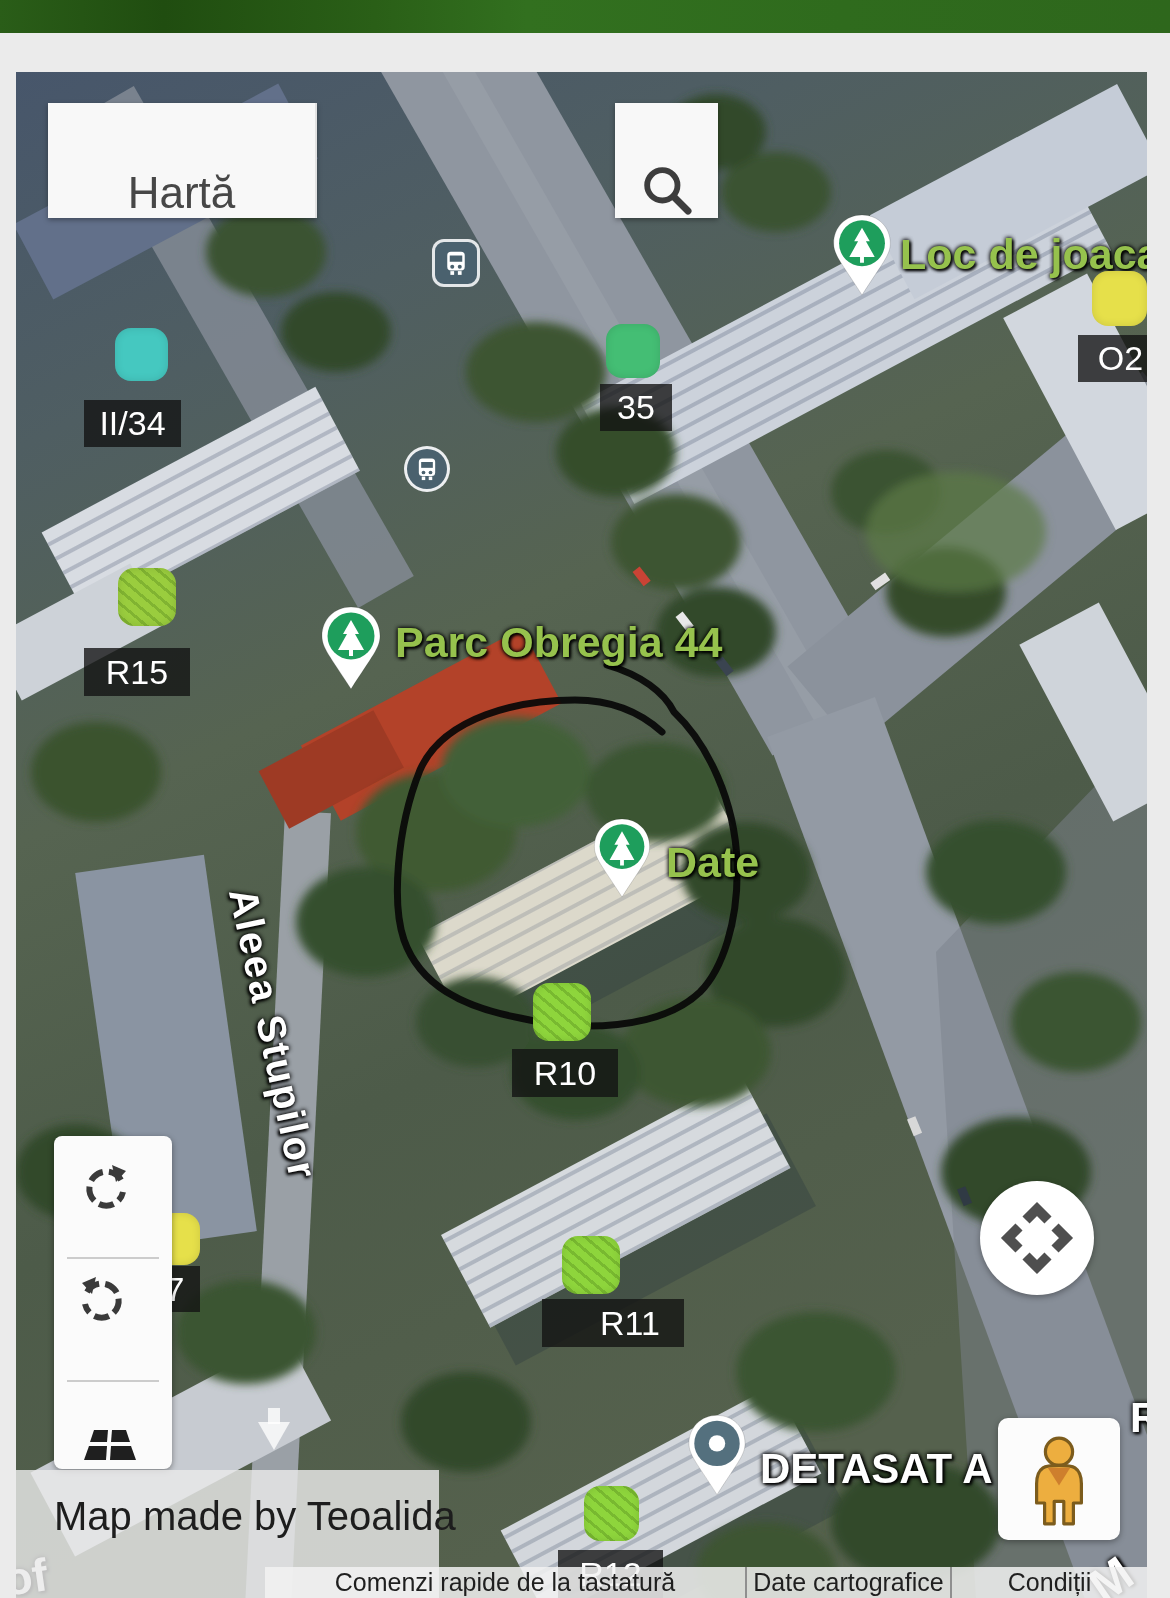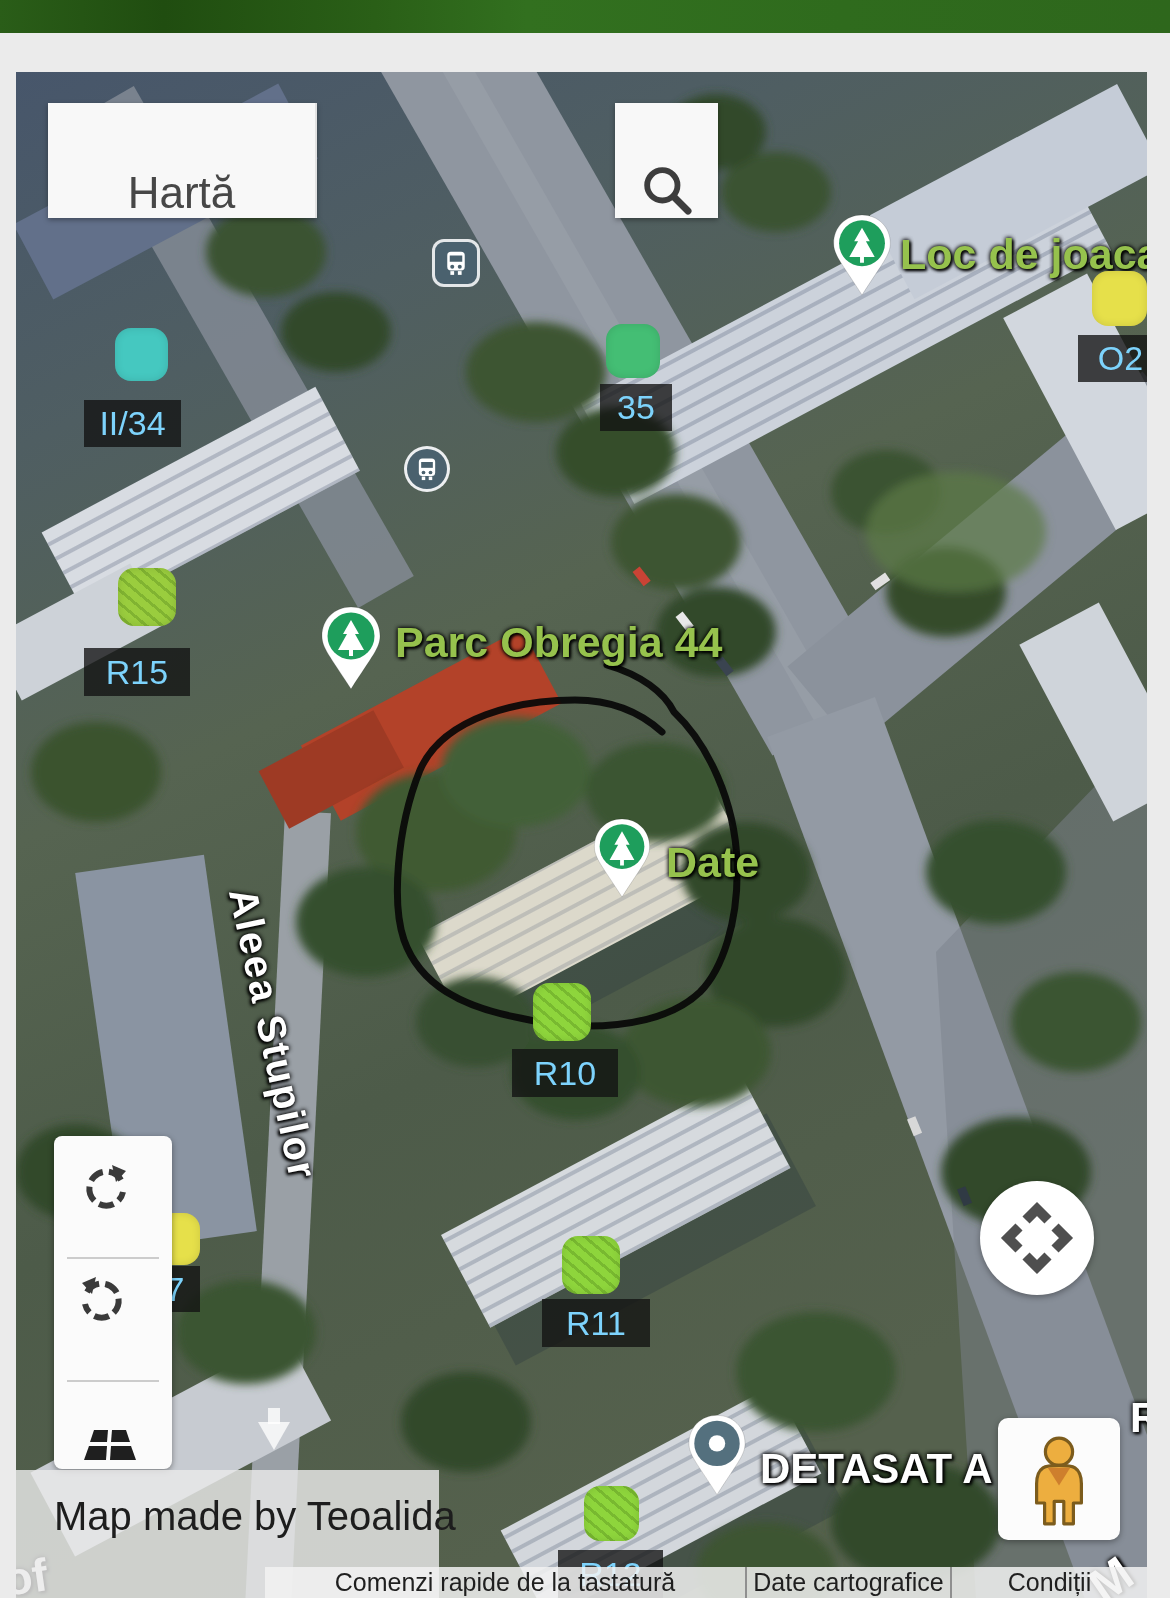--- a/index.html
+++ b/index.html
@@ -16,21 +16,21 @@
   #map{left:16px;top:72px;width:1131px;height:1526px;overflow:hidden;background:#55624e;}
   
   .tb-btn{background:#f8f8f8;display:flex;align-items:flex-end;justify-content:center;
     box-shadow:0 2px 5px rgba(0,0,0,0.35);}
   .tb-map{left:32px;top:31px;width:267px;height:115px;font-size:44px;color:#474747;border-right:2px solid #e2e2e2;}
   .tb-sat{left:302px;top:31px;width:294px;height:115px;font-size:44px;color:#0c0c0c;font-weight:bold;border-right:2px solid #e2e2e2;}
   .tb-search{left:599px;top:31px;width:103px;height:115px;}
   
   .sq{border-radius:16px;box-shadow:inset 0 0 8px rgba(0,0,0,0.12);z-index:10;}
   .sq.lime{background-image:repeating-linear-gradient(40deg,transparent 0 7px,rgba(70,120,20,.30) 7px 10px);}
-  .mlabel{background:rgba(18,18,18,0.78);color:#7dd3fc;font-size:34px;
+  .mlabel{background:rgba(18,18,18,0.78);color:#ffffff;font-size:34px;
     display:flex;align-items:center;justify-content:center;z-index:10;}
   
   .pin{z-index:10;}
   .poi-text{color:#96C24D;font-weight:600;white-space:nowrap;z-index:9;
     text-shadow:0 0 4px rgba(0,0,0,.9),0 0 4px rgba(0,0,0,.8),2px 2px 3px rgba(0,0,0,.9);}
   .map-white-text{color:#ffffff;font-weight:bold;white-space:nowrap;z-index:6;
     text-shadow:0 0 4px rgba(0,0,0,.95),0 0 5px rgba(0,0,0,.85),2px 2px 3px rgba(0,0,0,.9);}
   
   #left-panel{left:38px;top:1064px;width:118px;height:333px;background:#fbfbfb;border-radius:8px;
     box-shadow:0 2px 6px rgba(0,0,0,0.4);z-index:30;}
@@ -198,21 +198,21 @@
   <div class="abs sq lime" style="left:102px;top:496px;width:58px;height:58px;background-color:#9ACD3E;"></div>
   <div class="abs mlabel" style="left:68px;top:576px;width:106px;height:48px;">R15</div>
 
   <div class="abs sq lime" style="left:517px;top:911px;width:58px;height:58px;background-color:#8ED53C;"></div>
   <div class="abs mlabel" style="left:496px;top:977px;width:106px;height:48px;">R10</div>
 
   <div class="abs sq" style="left:132px;top:1141px;width:52px;height:52px;background:#E6E04A;z-index:8;"></div>
   <div class="abs mlabel" style="left:134px;top:1194px;width:50px;height:46px;z-index:8;">7</div>
 
   <div class="abs sq lime" style="left:546px;top:1164px;width:58px;height:58px;background-color:#8ED53C;"></div>
-  <div class="abs mlabel" style="left:526px;top:1227px;width:108px;height:48px;">R11</div>
+  <div class="abs mlabel" style="left:526px;top:1227px;width:108px;height:48px;padding-left:34px;">R11</div>
 
   <div class="abs sq lime" style="left:568px;top:1414px;width:55px;height:55px;background-color:#8ED53C;"></div>
   <div class="abs mlabel" style="left:542px;top:1478px;width:105px;height:48px;">R12</div>
 
   <div class="abs sq" style="left:1076px;top:199px;width:55px;height:55px;background:#E6E04A;"></div>
   <div class="abs mlabel" style="left:1062px;top:263px;width:85px;height:47px;">O2</div>
 
   <div class="abs pin" style="left:816px;top:142px;">
     <svg width="60" height="82" viewBox="0 0 60 84">
       <path d="M30,1 C13.5,1 1,13.5 1,30 C1,42 9,50 30,83 C51,50 59,42 59,30 C59,13.5 46.5,1 30,1 Z" fill="#ffffff" stroke="rgba(0,0,0,0.15)"></path>

